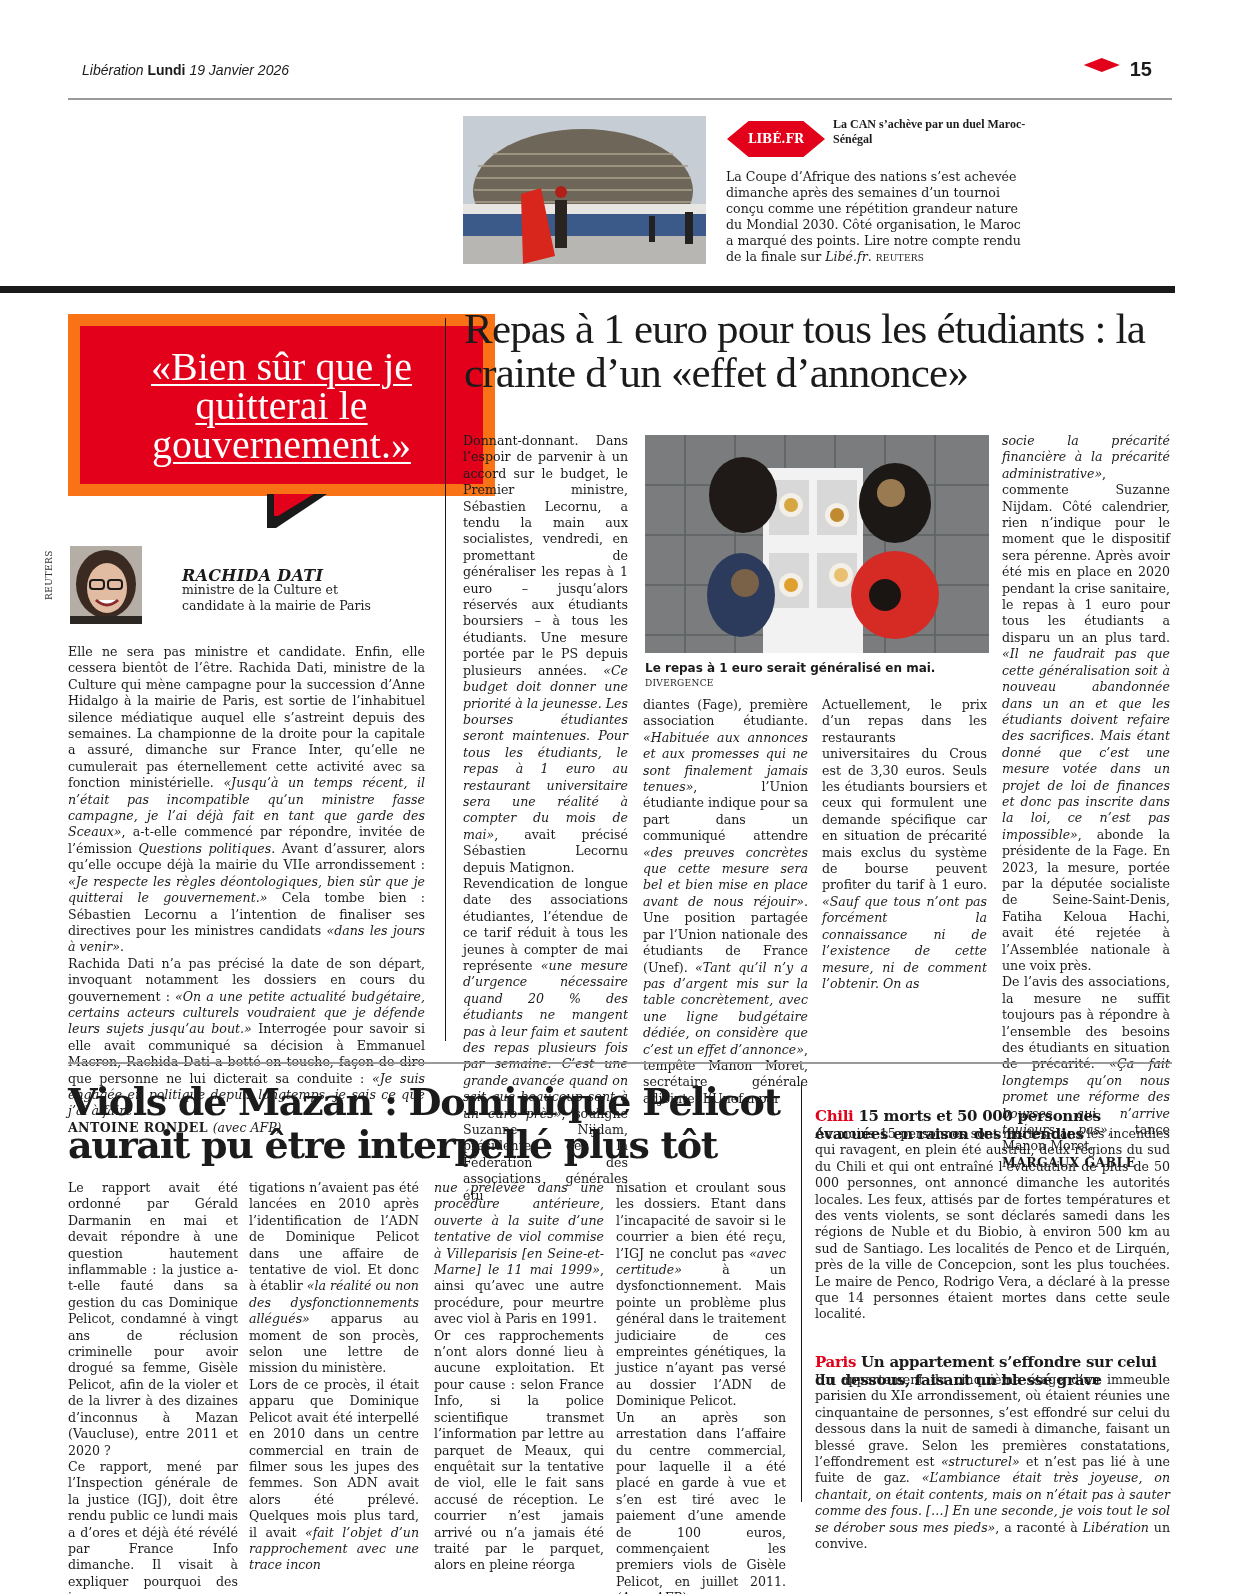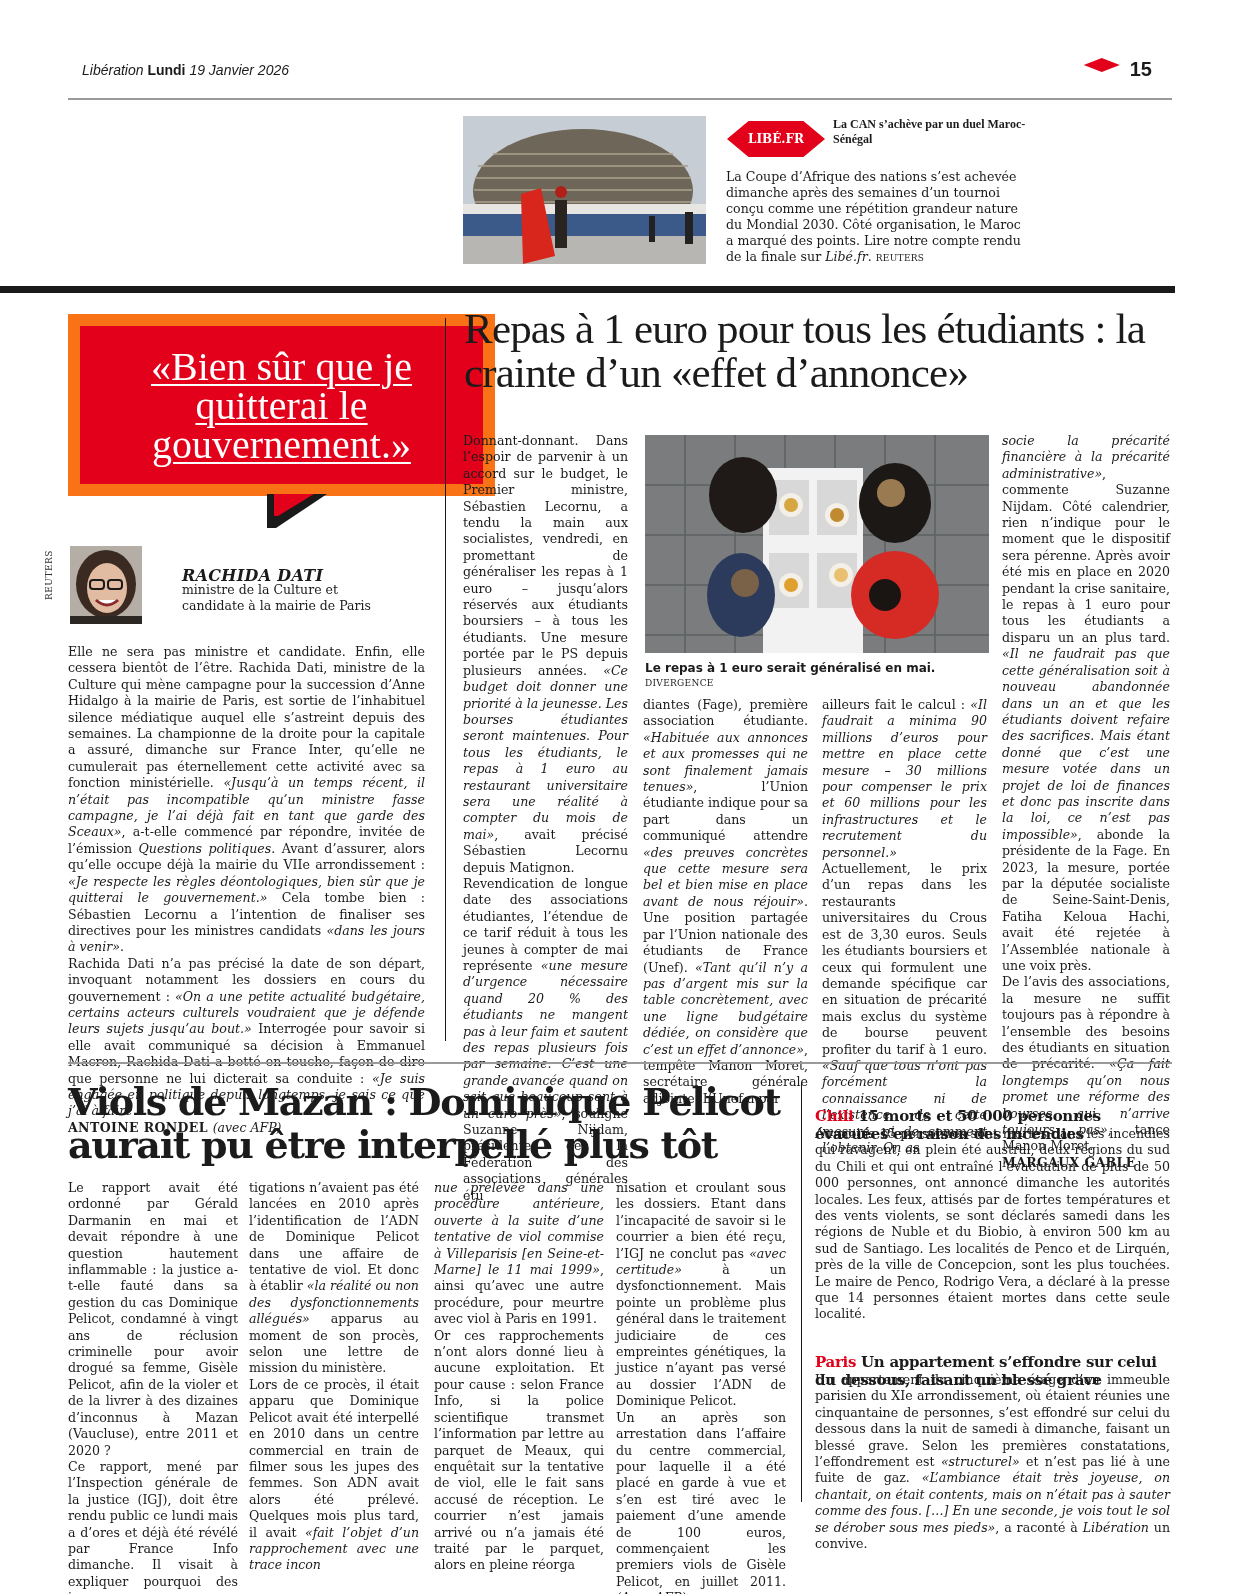--- a/index.html
+++ b/index.html
@@ -189,21 +189,20 @@
       <ellipse cx="240" cy="160" rx="16" ry="16" fill="#1a1412"></ellipse>
   </svg>
 </div>
 <div class="abs caption"><span>Le repas à 1 euro serait généralisé en mai.</span> <span class="credit">DIVERGENCE</span></div>
 
 <div class="abs body-text col-b">
   <p><span>diantes (Fage), première association étudiante. </span><i>«Habituée aux annonces et aux promesses qui ne sont finalement jamais tenues»</i><span>, l’Union étudiante indique pour sa part dans un communiqué attendre </span><i>«des preuves concrètes que cette mesure sera bel et bien mise en place avant de nous réjouir»</i><span>. Une position partagée par l’Union nationale des étudiants de France (Unef). </span><i>«Tant qu’il n’y a pas d’argent mis sur la table concrètement, avec une ligne budgétaire dédiée, on considère que c’est un effet d’annonce»</i><span>, tempête Manon Moret, secrétaire générale adjointe. L’Unef a par</span></p>
 </div>
 
 <div class="abs body-text col-c">
-  <p><span>ailleurs fait le calcul : </span><i>«Il faudrait a minima 90 millions d’euros pour mettre en place cette mesure – 30 millions pour compenser le prix et 60 millions pour les infrastructures et le recrutement du personnel.»</i></p>
   <p><span>Actuellement, le prix d’un repas dans les restaurants universitaires du Crous est de 3,30 euros. Seuls les étudiants boursiers et ceux qui formulent une demande spécifique car en situation de précarité mais exclus du système de bourse peuvent profiter du tarif à 1 euro. </span><i>«Sauf que tous n’ont pas forcément la connaissance ni de l’existence de cette mesure, ni de comment l’obtenir. On as</i></p>
 </div>
 
 <div class="abs body-text col-d">
   <p><i>socie la précarité financière à la précarité administrative»</i><span>, commente Suzanne Nijdam. Côté calendrier, rien n’indique pour le moment que le dispositif sera pérenne. Après avoir été mis en place en 2020 pendant la crise sanitaire, le repas à 1 euro pour tous les étudiants a disparu un an plus tard. </span><i>«Il ne faudrait pas que cette généralisation soit à nouveau abandonnée dans un an et que les étudiants doivent refaire des sacrifices. Mais étant donné que c’est une mesure votée dans un projet de loi de finances et donc pas inscrite dans la loi, ce n’est pas impossible»</i><span>, abonde la présidente de la Fage. En 2023, la mesure, portée par la députée socialiste de Seine-Saint-Denis, Fatiha Keloua Hachi, avait été rejetée à l’Assemblée nationale à une voix près.</span></p>
   <p><span>De l’avis des associations, la mesure ne suffit toujours pas à répondre à l’ensemble des besoins des étudiants en situation de précarité. </span><i>«Ça fait longtemps qu’on nous promet une réforme des bourses qui n’arrive toujours pas»</i><span>, tance Manon Moret.</span></p>
   <p class="byline">MARGAUX GABLE</p>
 </div>
 
 <div class="abs rule-mid"></div>

